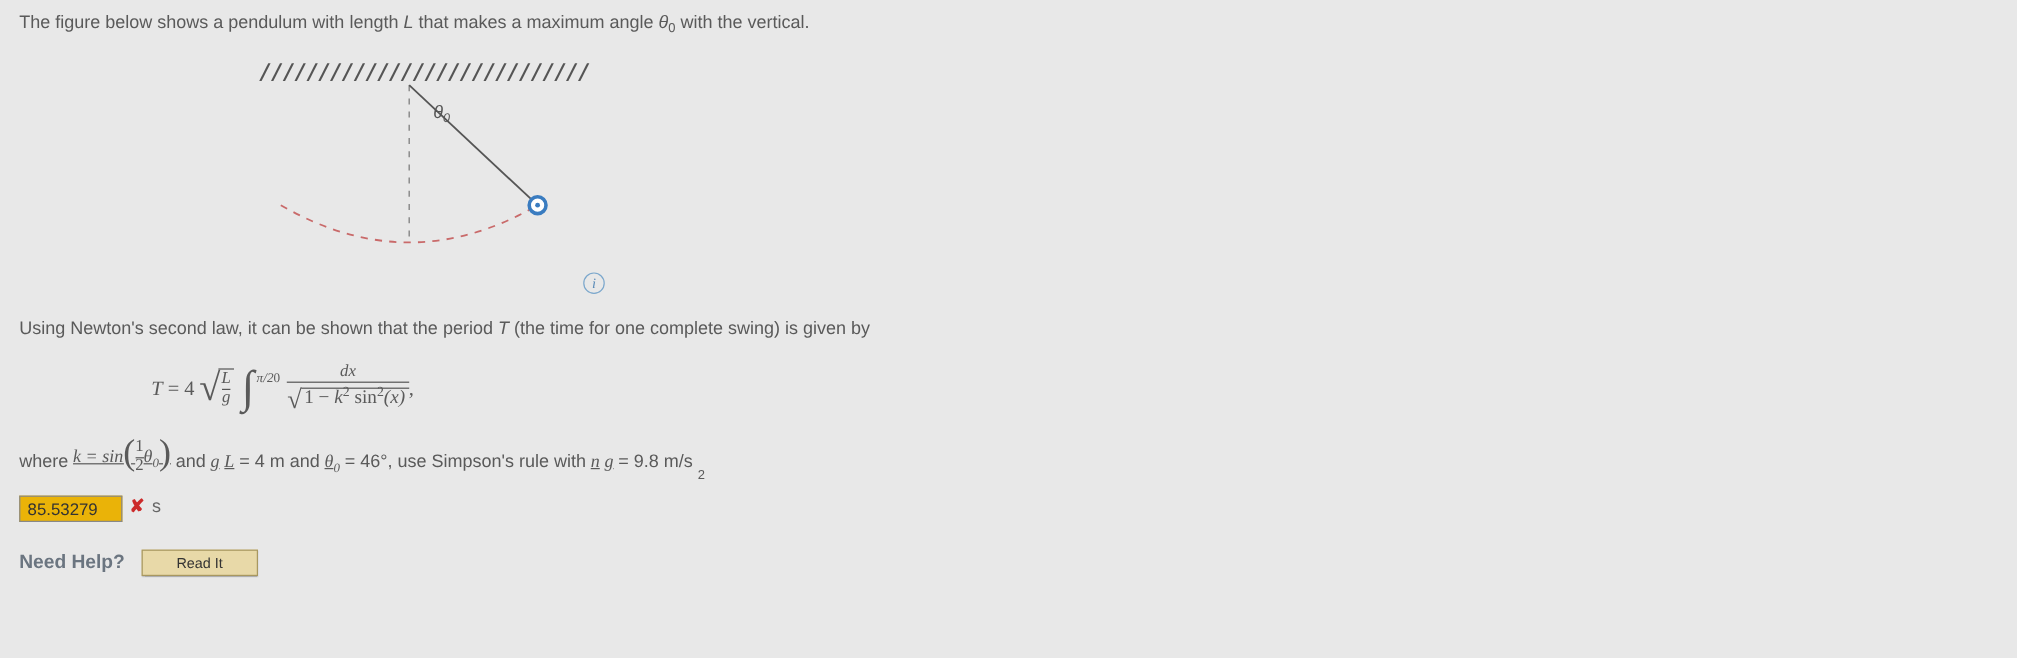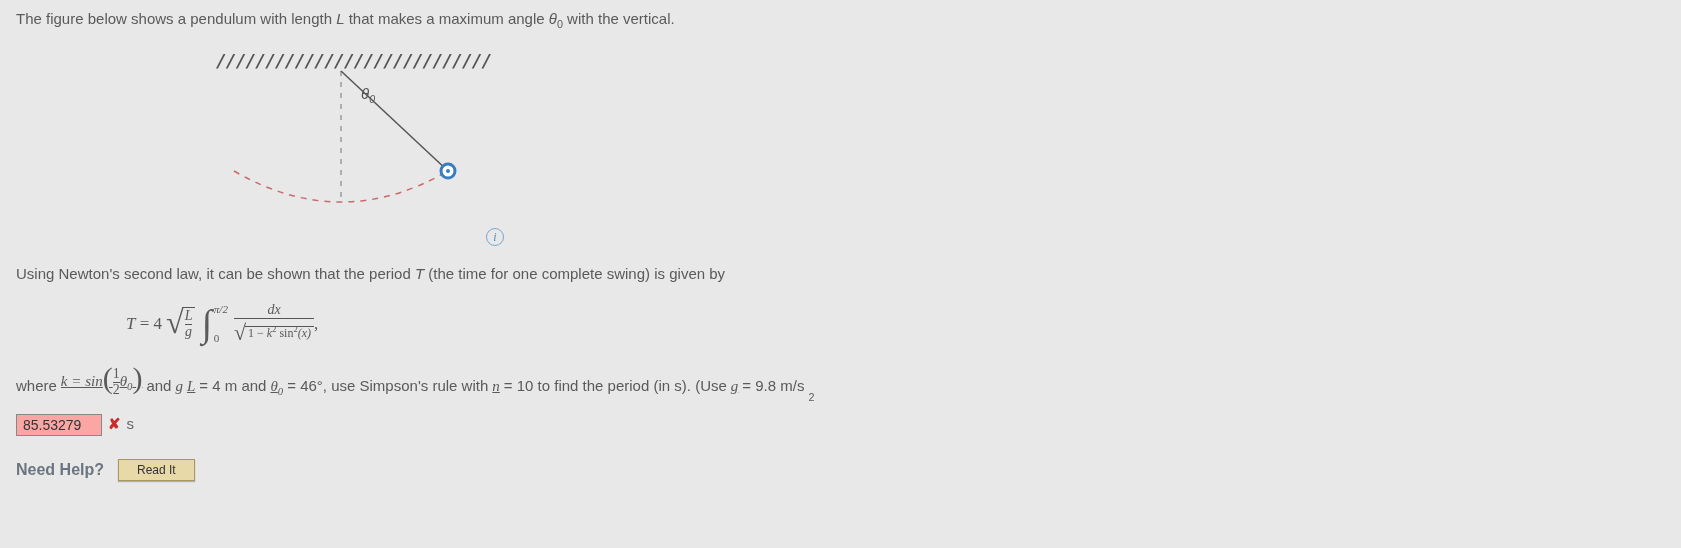--- a/index.html
+++ b/index.html
@@ -90,37 +90,37 @@
     }
     .int-sign {
       font-size: 38px;
       font-style: normal;
       line-height: 0.8;
       margin-right: 2px;
       position: relative;
     }
     .int-limits {
       display: inline-flex;
-      flex-direction: column;
+      flex-direction: row;
       font-size: 11px;
       line-height: 1.1;
       margin-right: 6px;
       align-items: flex-start;
     }
     .int-limits .upper { margin-bottom: 16px; }
     .integrand .frac .den {
       display: flex;
       align-items: center;
       padding-top: 2px;
     }
     .small-radical { font-size: 22px; font-style: normal; margin-right: -1px; }
     .small-radicand {
       border-top: 1px solid #555;
       padding: 0 3px;
-      font-size: 12px;
+      font-size: 16px;
     }
     .where-line {
       margin-bottom: 16px;
       display: flex;
       flex-wrap: wrap;
       align-items: flex-end;
       gap: 4px;
     }
     .where-line .math {
       font-family: 'Times New Roman', serif;
@@ -129,21 +129,21 @@
     }
     .big-paren { font-size: 30px; font-style: normal; line-height: 0.8; position: relative; top: 2px; }
     .answer-row {
       display: flex;
       align-items: center;
       gap: 6px;
       margin-bottom: 22px;
     }
     .answer-input {
       border: 1px solid #888;
-      background: #fca5a5;
+      background: #eab308;
       padding: 2px 6px;
       font-size: 14px;
       width: 86px;
       color: #333;
     }
     .x-mark {
       color: #cc2a2a;
       font-weight: bold;
       font-size: 15px;
     }
@@ -154,21 +154,21 @@
       gap: 14px;
     }
     .help-label {
       color: #6b7580;
       font-weight: bold;
       font-size: 16px;
     }
     .read-btn {
       background: #e8d9a8;
       border: 1px solid #a89860;
-      padding: 3px 18px;
+      padding: 3px 28px;
       font-size: 12px;
       color: #333;
       cursor: pointer;
       box-shadow: 0 1px 1px rgba(0,0,0,0.25);
     }
     sup, sub { font-size: 0.72em; line-height: 0; }
     .roman { font-style: normal; }
   </style>
 </head>
 <body>
@@ -239,21 +239,20 @@
         <span class="den roman">2</span>
       </span><span>θ</span><sub>0</sub><span class="big-paren">)</span>
   </span>
   <span> and </span>
   <i class="math">g</i>
   <i class="math">L</i>
   <span> = 4 m and </span>
   <i class="math"><span>θ</span><sub>0</sub></i>
   <span> = 46°, use Simpson's rule with </span>
   <i class="math">n</i>
-  <span> = 10 to find the period (in s). (Use </span>
   <i class="math">g</i>
   <span> = 9.8 m/s</span>
     <sup>2</sup>
 </div>
 
 <div class="answer-row">
   <input type="text" class="answer-input" value="85.53279" style="">
   <span class="x-mark">✘</span>
   <span class="unit">s</span>
 </div>

